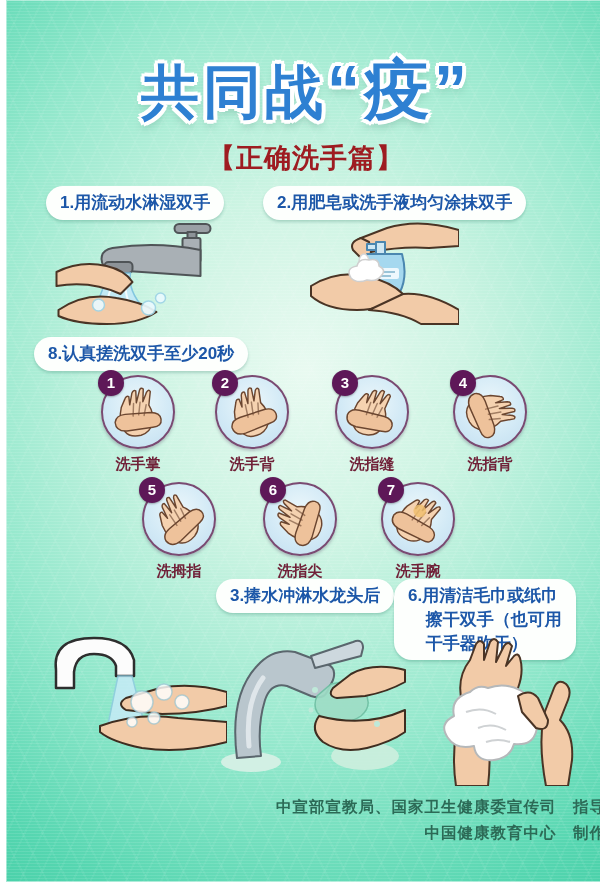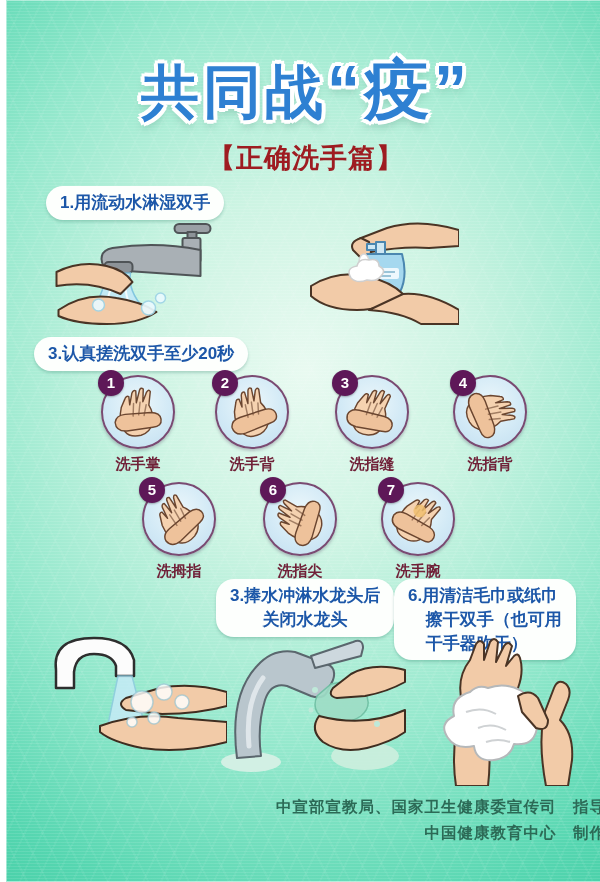--- a/index.html
+++ b/index.html
@@ -85,20 +85,21 @@
         </g>
       </symbol>
     </defs>
   </svg>
 
   <div class="title"><span>共同战</span><span class="quote">“疫”</span></div>
 
   <div class="subtitle">【正确洗手篇】</div>
 
   <div class="pill" id="pill1">1.用流动水淋湿双手</div>
+  <div class="pill" id="pill2">2.用肥皂或洗手液均匀涂抹双手</div>
 
   <div class="illus" id="illus1">
     <svg viewBox="0 0 195 108">
       <g stroke="#4f5457" stroke-width="2" stroke-linejoin="round">
         <rect x="120" y="4" width="36" height="9" rx="4.5" fill="#9aa0a5"></rect>
         <rect x="133" y="12" width="9" height="8" fill="#8d9398"></rect>
         <rect x="128" y="18" width="18" height="24" rx="2" fill="#a9b0b5"></rect>
         <path fill="#a9b0b5" d="M58,28 q-11,2 -11,11 q0,9 11,11 l88,6 l0,-26 q-44,-9 -88,-2 z"></path>
         <rect x="50" y="42" width="28" height="11" rx="4" fill="#8d9398"></rect>
       </g>
@@ -131,21 +132,21 @@
       <path d="M68,56 l18,0 M68,60 l14,0" stroke="#7fb2cc" stroke-width="1.5"></path>
       <ellipse cx="55" cy="46" rx="5" ry="8" fill="#ffffff" stroke="#d5d5d5" stroke-width="1.5"></ellipse>
       <g stroke="#4a3425" stroke-width="2" stroke-linejoin="round">
         <path fill="#f2cba8" d="M2,70 Q28,54 58,60 Q82,66 94,78 Q76,94 48,94 Q18,94 2,80 z"></path>
         <path fill="#f2cba8" d="M60,94 Q92,96 112,108 L150,108 L150,94 Q120,76 94,78 z"></path>
       </g>
       <path d="M42,62 q-6,-10 6,-12 q2,-8 12,-6 q10,-2 10,6 q8,4 2,10 q-4,6 -14,4 q-10,4 -16,-2 z" fill="#ffffff" stroke="#cfcfcf" stroke-width="1.5"></path>
     </svg>
   </div>
 
-  <div class="pill" id="pill3">3.认真搓洗双手至少20秒</div>
+  <div class="pill" id="pill3">8.认真搓洗双手至少20秒</div>
 
   <div class="substep" id="ss1">
     <div class="circle">
       <svg viewBox="0 0 64 64">
           <use href="#hands" transform="rotate(6 32 32)"></use>
         </svg>
       <div class="badge">1</div>
     </div>
     <div class="sslabel">洗手掌</div>
   </div>
@@ -200,21 +201,20 @@
           <use href="#hands" transform="rotate(40 32 32)"></use>
           <circle cx="34" cy="22" r="7" fill="#f0c070" opacity="0.85"></circle>
         </svg>
       <div class="badge">7</div>
     </div>
     <div class="sslabel">洗手腕</div>
   </div>
 
   <div class="pill" id="pill5">
     <div>3.捧水冲淋水龙头后</div>
-    <div>关闭水龙头</div>
   </div>
   <div class="pill" id="pill6">
     <div>6.用清洁毛巾或纸巾</div>
     <div class="indent">擦干双手（也可用</div>
     <div class="indent">干手器吹干）</div>
   </div>
 
   <div class="illus" id="illus4">
     <svg viewBox="0 0 185 140">
       <path d="M14,40 Q10,8 52,8 Q86,8 92,30 L92,46 L74,46 L74,36 Q70,24 52,24 Q34,24 32,42 L32,58 L14,58 z" fill="#fcfcfc" stroke="#2e2e2e" stroke-width="2.5" stroke-linejoin="round"></path>

